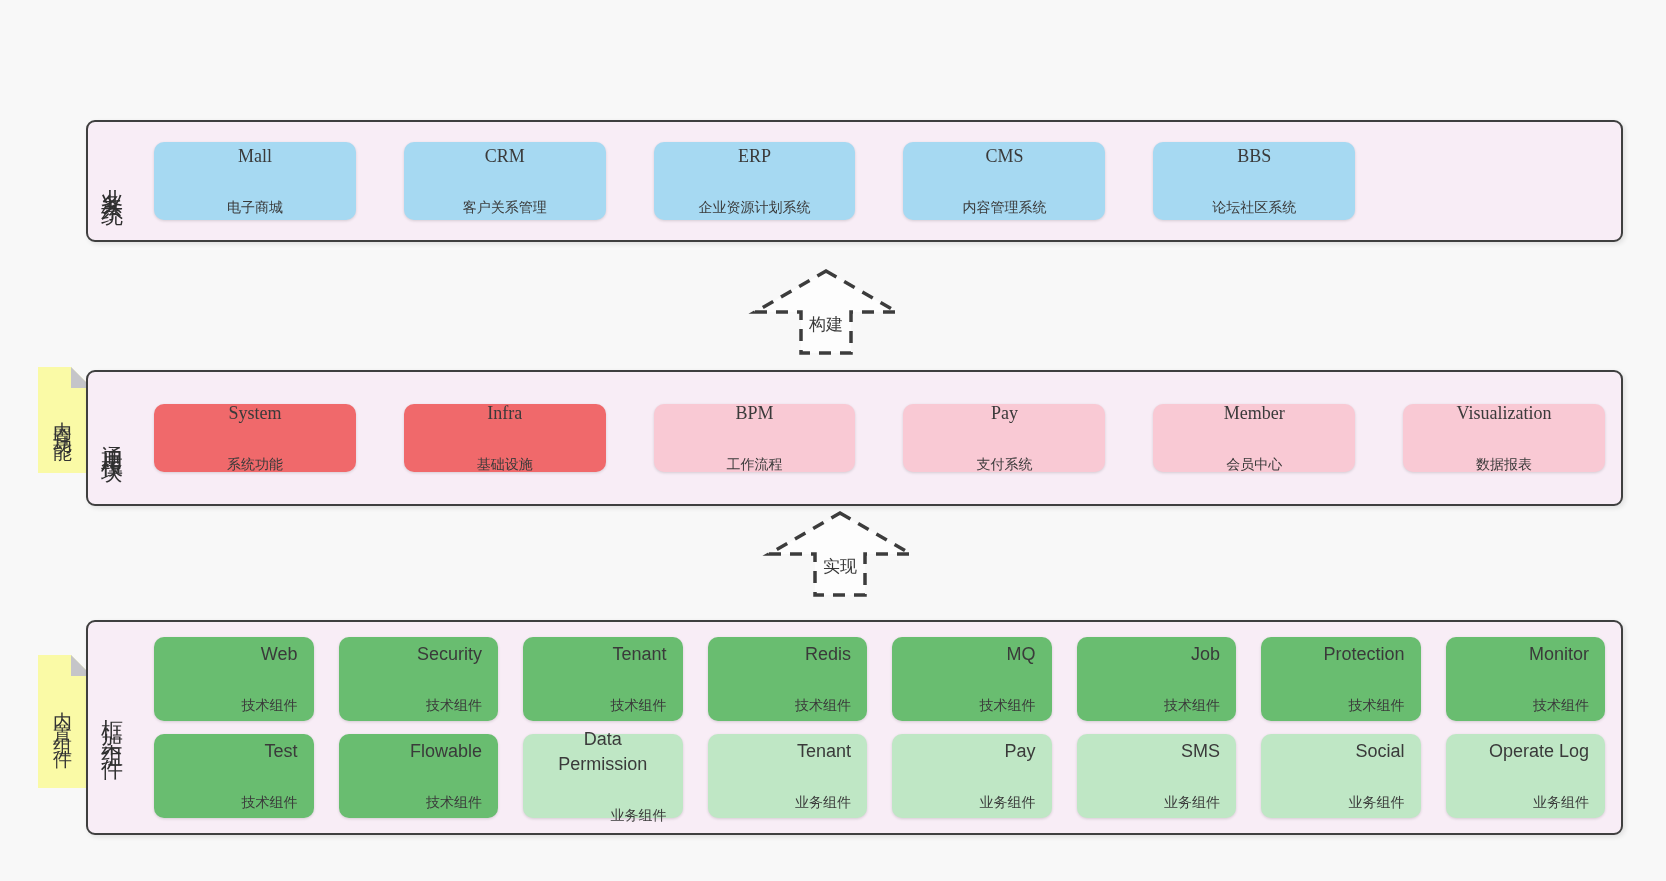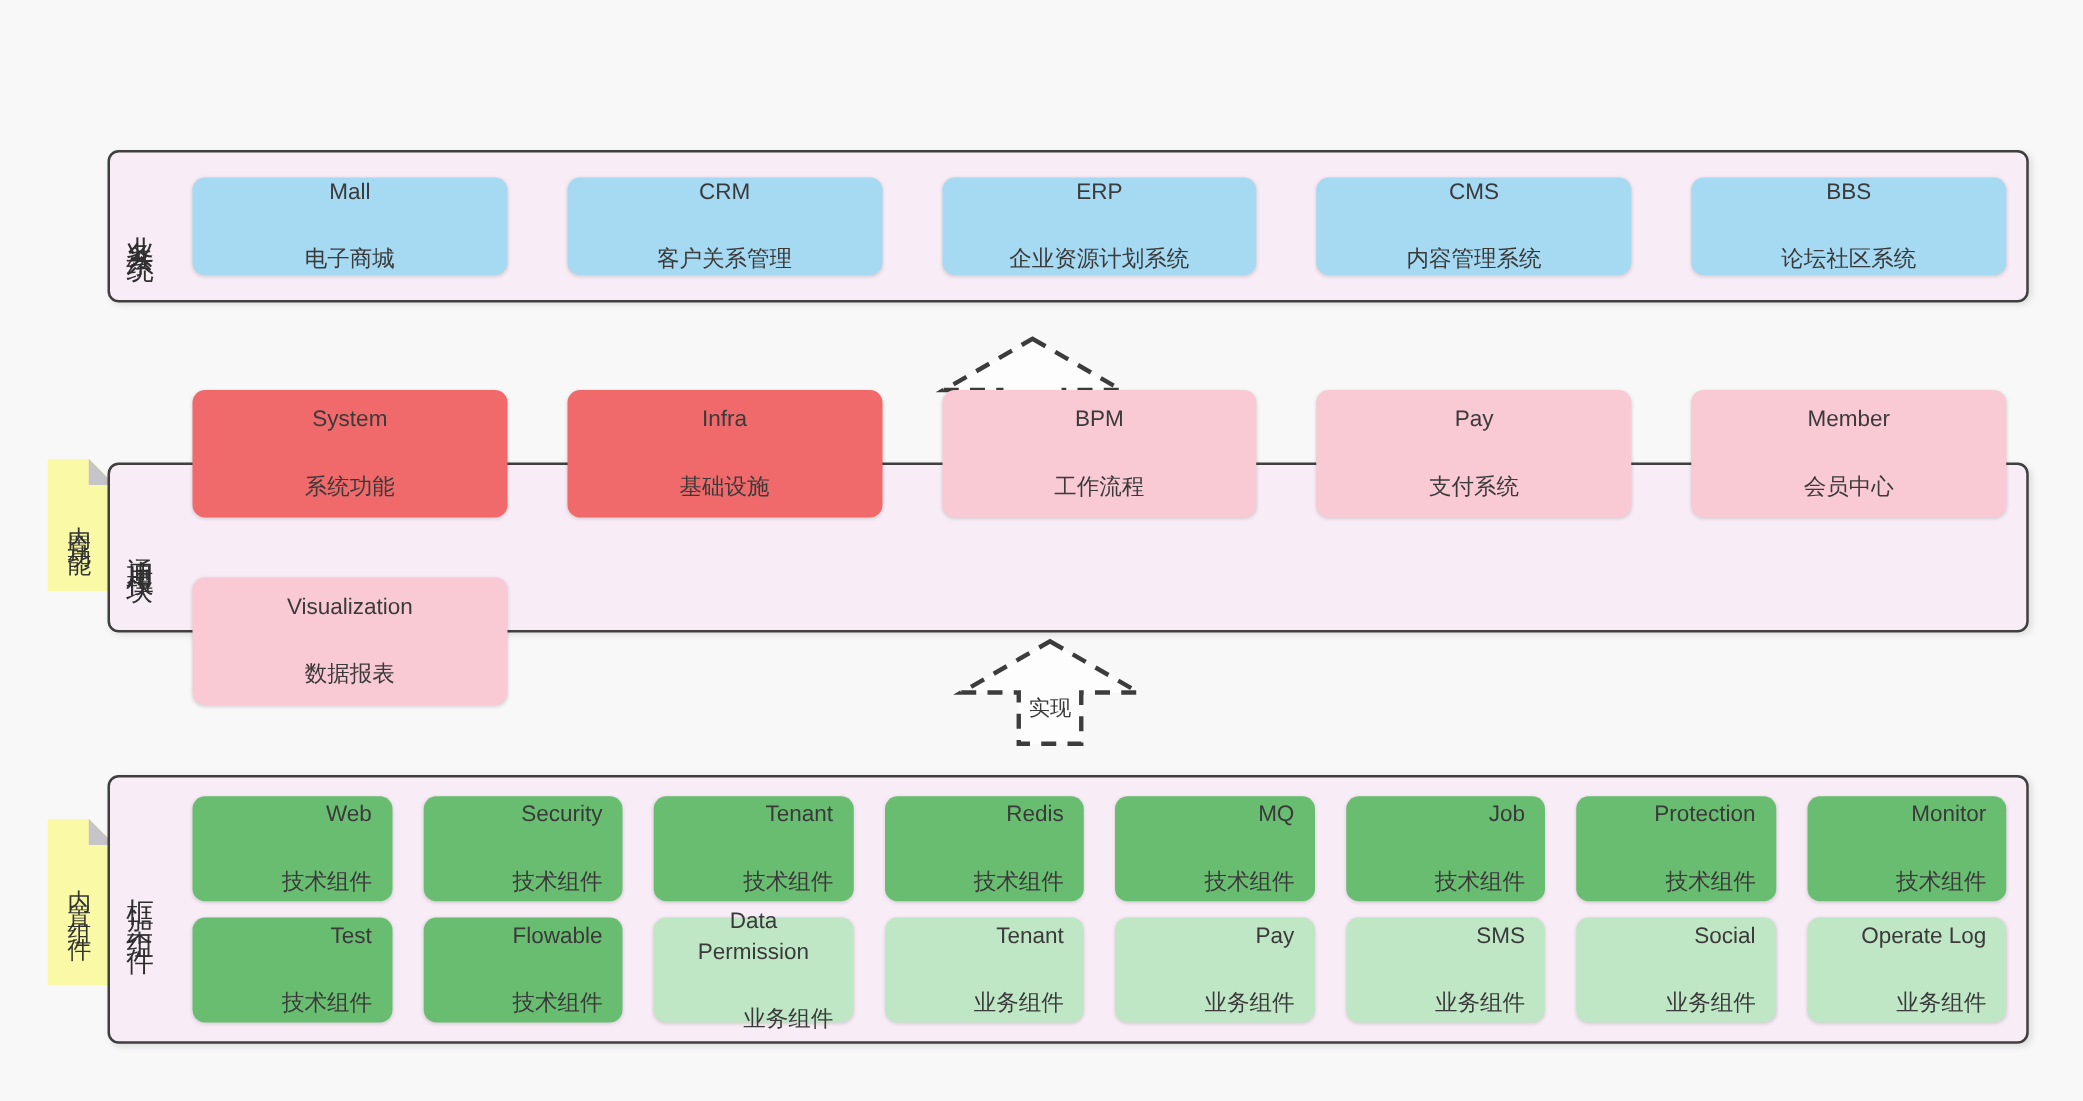--- a/index.html
+++ b/index.html
@@ -42,40 +42,40 @@
     font-size: 22px;
     color: #2f2f2f;
     letter-spacing: 5px;
     line-height: 1;
     white-space: nowrap;
   }
   .panel-3 .v-label { letter-spacing: 13px; }
 
   .rows { flex: 1; display: flex; flex-direction: column; gap: 13px; }
   .row  { flex: 1; display: grid; align-items: center; }
-  .cols-6 { grid-template-columns: repeat(5, 1fr); gap: 48px; }
+  .cols-6 { grid-template-columns: repeat(6, 1fr); gap: 48px; font-family: Liberation Serif, serif; }
   .cols-8 { grid-template-columns: repeat(8, 1fr); gap: 25px; }
 
   
   .box {
     display: flex;
     flex-direction: column;
     align-items: center;
     justify-content: center;
     text-align: center;
     border-radius: 10px;
     padding: 0 16px;
     box-shadow: 0 1px 3px rgba(0,0,0,0.14);
     line-height: 1.42;
   }
   .panel-1 .box { height: 78px; }
-  .panel-2 .box { height: 102px; }
+  .panel-2 .box { height: 68px; }
   .panel-3 .box { height: 84px; align-items: flex-end; }
   .box-title    { font-size: 18px; }
-  .box-subtitle { font-size: 18px; margin-top: 28px; }
+  .box-subtitle { font-size: 14px; margin-top: 28px; }
   .v-blue        { background: var(--blue, #a6d9f2); }
   .v-red         { background: var(--red, #f0696b); }
   .v-pink        { background: var(--pink, #f9c9d4); }
   .v-green       { background: var(--green, #69bd70); }
   .v-green-light { background: var(--green-light, #bfe7c5); }
 
   
   .sticky {
     position: absolute;
     width: 54px;

